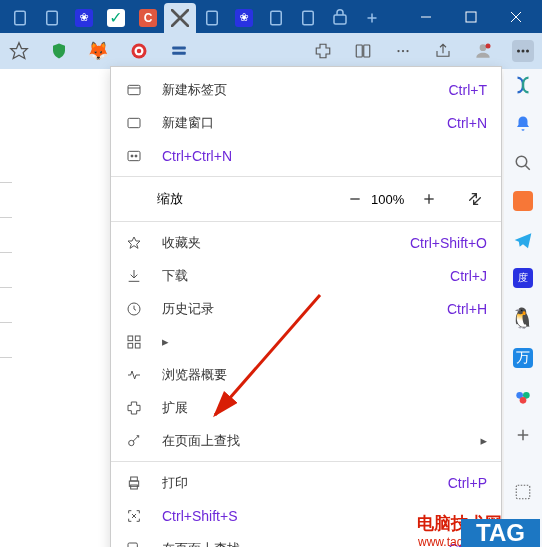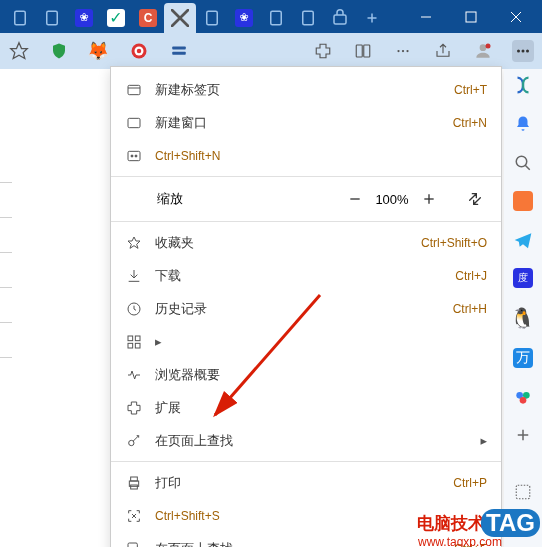--- a/index.html
+++ b/index.html
@@ -11,37 +11,37 @@
 .tab svg, .tab span { width: 18px; height: 18px; }
 .winbtns { margin-left: auto; display: flex; }
 .winbtn { width: 45px; height: 33px; display: flex; align-items: center; justify-content: center; color: #fff; }
 .winbtn svg { stroke: #fff; }
 
 .toolbar { background: #cfe1f3; height: 36px; display: flex; align-items: center; padding: 0 8px; gap: 18px; }
 .tbicon { width: 22px; height: 22px; display: flex; align-items: center; justify-content: center; }
 .tbicon.active { background: #b7c8db; border-radius: 4px; padding: 2px; }
 
 .menu { position: absolute; left: 110px; top: 66px; width: 392px; background: #fff; border: 1px solid #ccc; box-shadow: 0 4px 12px rgba(0,0,0,0.15); padding: 6px 0; }
-.mitem { display: flex; align-items: center; height: 33px; padding: 0 14px; font-size: 13px; color: #333; gap: 12px; }
+.mitem { display: flex; align-items: center; height: 33px; padding: 0 14px; font-size: 13px; color: #333; gap: 19px; }
 .micon { width: 18px; height: 18px; display: flex; align-items: center; justify-content: center; color: #555; }
 .mlabel { flex: 1; }
-.mshort { font-size: 12px; color: #a16207; }
+.mshort { font-size: 14px; color: #6d28d9; }
 .msub { color: #555; }
 .msep { height: 1px; background: #e0e0e0; margin: 4px 0; }
 .zoom-row { display: flex; align-items: center; height: 36px; padding: 0 14px; font-size: 13px; gap: 4px; }
 .zoom-row .zlabel { margin-left: 32px; flex: 1; }
 .zbtn { width: 24px; height: 24px; display: flex; align-items: center; justify-content: center; }
 
 .sidebar { position: absolute; right: 0; top: 69px; width: 38px; background: #f4f7fb; height: 478px; display: flex; flex-direction: column; align-items: center; padding-top: 5px; gap: 18px; }
 .sicon { width: 24px; height: 24px; display: flex; align-items: center; justify-content: center; font-size: 18px; }
 
 .arrow { position: absolute; left: 200px; top: 285px; pointer-events: none; }
 .watermark { position: absolute; right: 40px; bottom: 12px; font-size: 17px; color: #d81e06; font-weight: bold; }
 .watermark2 { position: absolute; right: 40px; bottom: -2px; font-size: 12px; color: #d81e06; }
-.taglogo { position: absolute; right: 2px; bottom: 10px; background: #1c77c3; color: #fff; font-size: 24px; font-weight: bold; padding: 0 5px; border-radius: 13px; }
+.taglogo { position: absolute; right: 2px; bottom: 0; background: #1c77c3; color: #fff; font-size: 24px; font-weight: bold; padding: 0 15px; border-radius: 0; }
 
 .leftlines { position: absolute; left: 0; top: 182px; }
 .leftline { width: 12px; height: 1px; background: #d0d0d0; margin-bottom: 34px; }
 </style>
 </head>
 <body>
 
 <div class="titlebar">
   <div class="tab">
       <svg viewBox="0 0 24 24" fill="none" stroke="#9ac1e8" stroke-width="2">
@@ -206,31 +206,31 @@
     <span class="mshort">Ctrl+N</span>
   </div>
   <div class="mitem">
     <span class="micon">
         <svg width="16" height="16" viewBox="0 0 24 24" fill="none" stroke="#555" stroke-width="1.5">
           <rect x="3" y="5" width="18" height="14" rx="2"></rect>
           <circle cx="9" cy="12" r="1.5" fill="#555"></circle>
           <circle cx="15" cy="12" r="1.5" fill="#555"></circle>
         </svg>
       </span>
-    <span class="mshort">Ctrl+Shift+N</span>
+    <span class="mshort">Ctrl+Ctrl+N</span>
   </div>
   <div class="msep"></div>
   <div class="zoom-row">
     <span class="zlabel">缩放</span>
     <span class="zbtn">
         <svg width="16" height="16" viewBox="0 0 24 24" stroke="#333" stroke-width="2">
           <line x1="5" y1="12" x2="19" y2="12"></line>
         </svg>
       </span>
-    <span style="width:42px;text-align:center">100%</span>
+    <span style="width:42px;">100%</span>
     <span class="zbtn">
         <svg width="16" height="16" viewBox="0 0 24 24" stroke="#333" stroke-width="2">
           <line x1="12" y1="5" x2="12" y2="19"></line>
           <line x1="5" y1="12" x2="19" y2="12"></line>
         </svg>
       </span>
     <span style="width:14px"></span>
     <span class="zbtn">
         <svg width="16" height="16" viewBox="0 0 24 24" fill="none" stroke="#333" stroke-width="2">
           <path d="M4 14 L14 4 M8 4h6v6 M20 10 L10 20 M16 20h-6v-6" stroke-linecap="round"></path>

